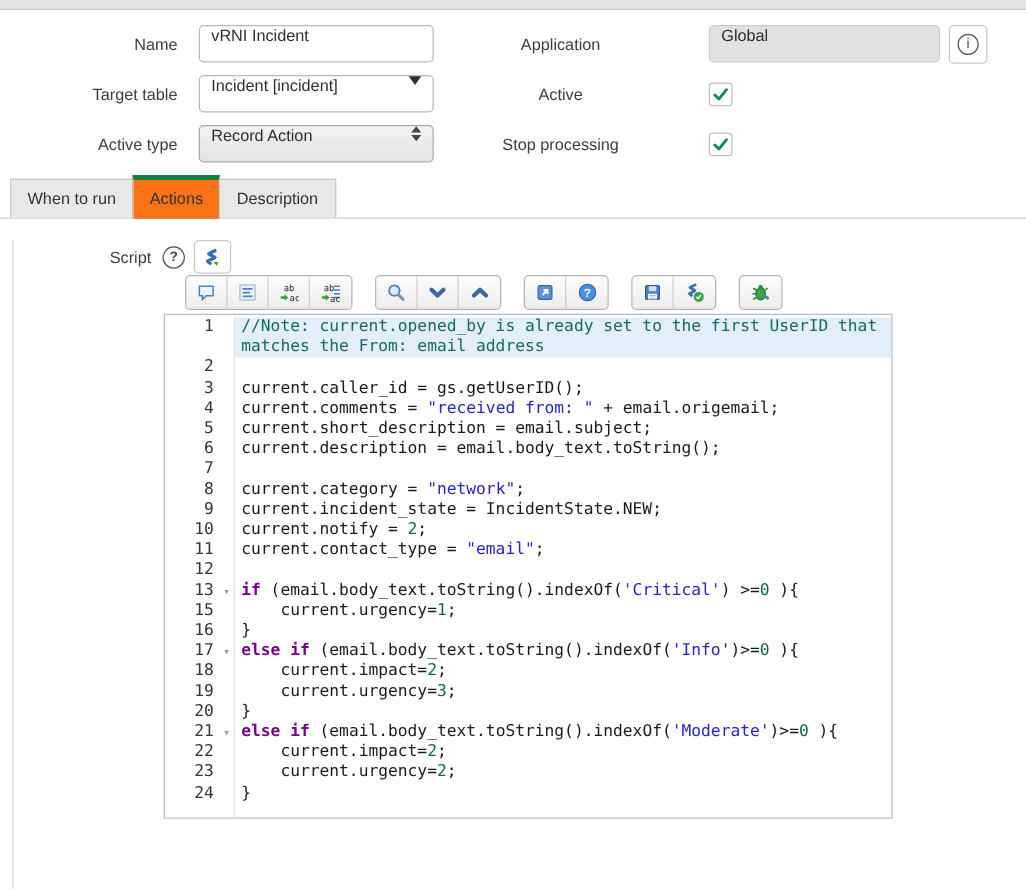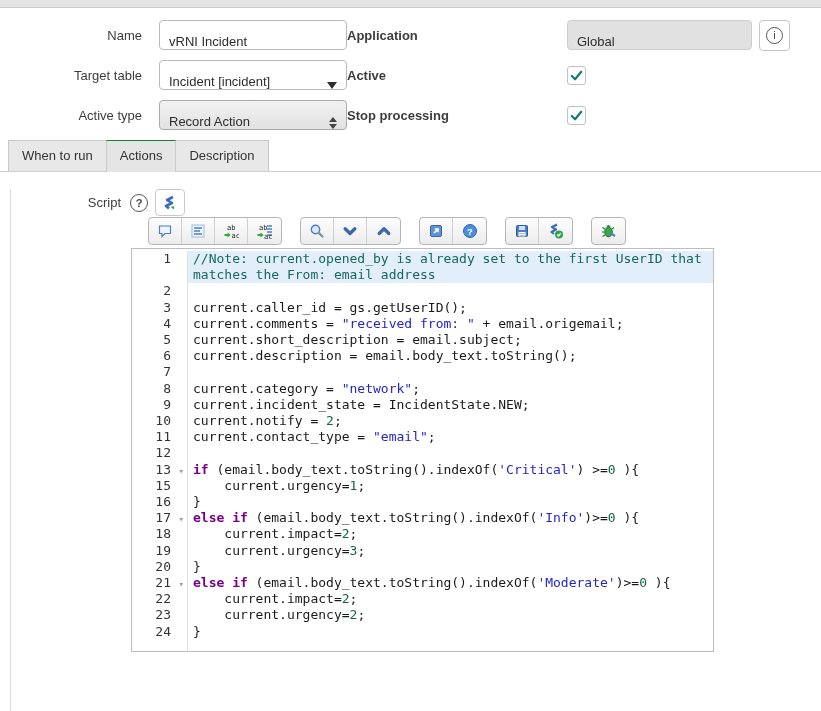--- a/index.html
+++ b/index.html
@@ -6,25 +6,25 @@
   html, body { width: 821px; height: 711px; overflow: hidden; background: #fff;
     font-family: "Liberation Sans", sans-serif; font-size: 13px; color: #3d3d3d; }
 
   .topbar { height: 8px; background: #e4e4e4; border-bottom: 1px solid #cbcbcb; }
 
   
   .form-area { padding-top: 12px; padding-left: 32px; }
   .form-row { display: flex; align-items: center; height: 30px; margin-bottom: 10px; }
   .lbl-l { width: 110px; text-align: right; color: #3d3d3d; }
   .ctl-l { margin-left: 17px; width: 188px; height: 30px; }
-  .lbl-r { width: 203px; text-align: left; color: #3d3d3d; font-weight: bold; }
+  .lbl-r { width: 203px; text-align: center; color: #3d3d3d; }
   .ctl-r { margin-left: 17px; display: flex; align-items: center; }
 
   .input { width: 100%; height: 30px; border: 1px solid #b9b9b9; border-radius: 4px;
-    background: #fff; color: #2d2d2d; padding: 0 9px; display: flex; align-items: flex-end; }
+    background: #fff; color: #2d2d2d; padding: 0 9px; display: flex; align-items: flex-start; }
   .input.readonly { background: #e1e1e1; border-color: #cdcdcd; }
   .selectbox { justify-content: space-between; cursor: pointer; }
   .grayselect { background: linear-gradient(#f2f2f2, #e2e2e2); border-color: #aaa; }
   .caret-down { width: 0; height: 0; border-left: 5px solid transparent;
     border-right: 5px solid transparent; border-top: 7px solid #2d2d2d; margin-left: 6px; }
   .updown { display: flex; flex-direction: column; gap: 2px; margin-left: 6px; }
   .updown .u { width: 0; height: 0; border-left: 4px solid transparent; border-right: 4px solid transparent; border-bottom: 5px solid #444; }
   .updown .d { width: 0; height: 0; border-left: 4px solid transparent; border-right: 4px solid transparent; border-top: 5px solid #444; }
 
   .info-btn { width: 31px; height: 31px; margin-left: 7px; border: 1px solid #c6c6c6;
@@ -35,21 +35,21 @@
   .checkbox { width: 19px; height: 19px; border: 1px solid #c2c2c2; border-radius: 3px;
     background: #fff; display: flex; align-items: center; justify-content: center; cursor: pointer; }
   .checkbox .mark { display: none; }
   .checkbox.checked .mark { display: block; }
 
   
   .tabs { display: flex; align-items: flex-end; margin-top: 8px; padding-left: 8px;
     border-bottom: 1px solid #cfcfcf; }
   .tab { padding: 7px 13px 8px; background: #e8e8e8; border: 1px solid #c9c9c9;
     border-bottom: none; color: #333; cursor: pointer; margin-right: -1px; position: relative; }
-  .tab.active { background: #e5e5e5; border-top: 1px solid #15803d; padding-top: 7px;
+  .tab.active { background: #f97316; border-top: 4px solid #15803d; padding-top: 7px;
     padding-bottom: 9px; margin-bottom: -1px; z-index: 2; }
 
   
   .content { border-left: 1px solid #dadada; margin-left: 10px; height: 530px; }
 
   .fa-row { display: flex; align-items: center; margin-top: 19px; }
   .fa-label { width: 112px; text-align: right; }
   .fa-select { margin-left: 13px; width: 235px; height: 31px; }
   .fa-to { margin-left: 10px; width: 148px; height: 31px; background: #e2e2e2; border-color: #d0d0d0; color: #3f3f3f; }
   .fa-value { margin-left: 7px; width: 175px; height: 31px; background: #e2e2e2; border-color: #d0d0d0; color: #8f8f8f; }

